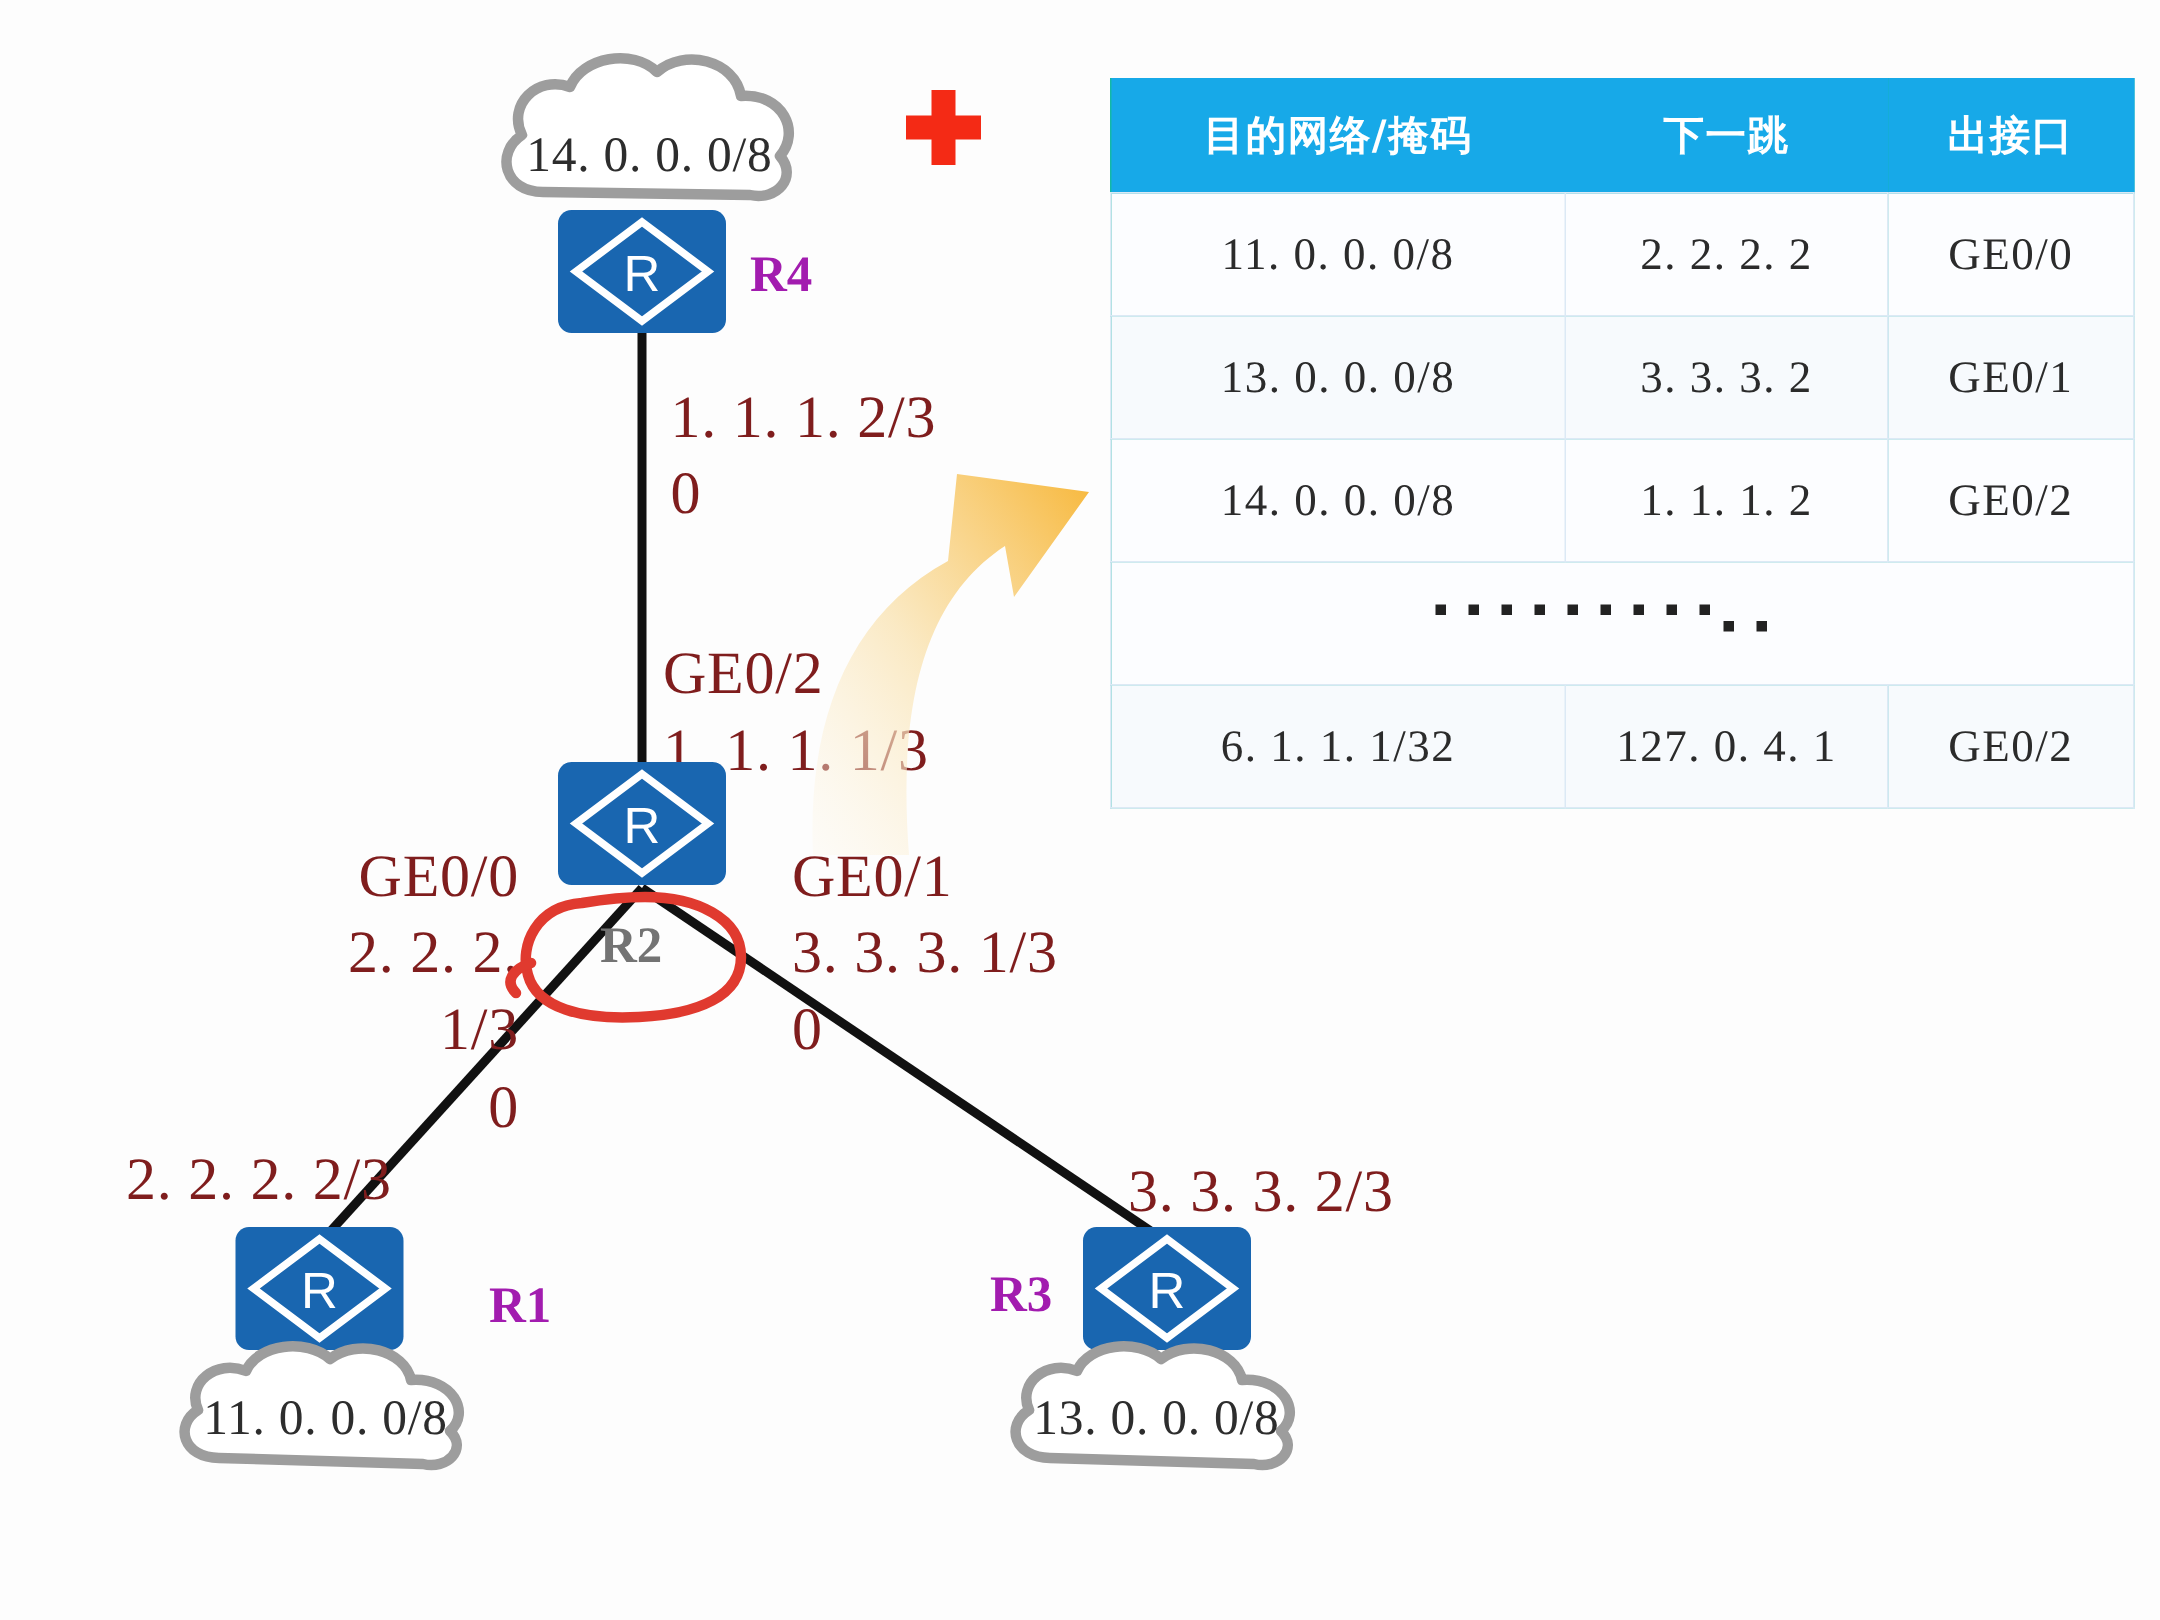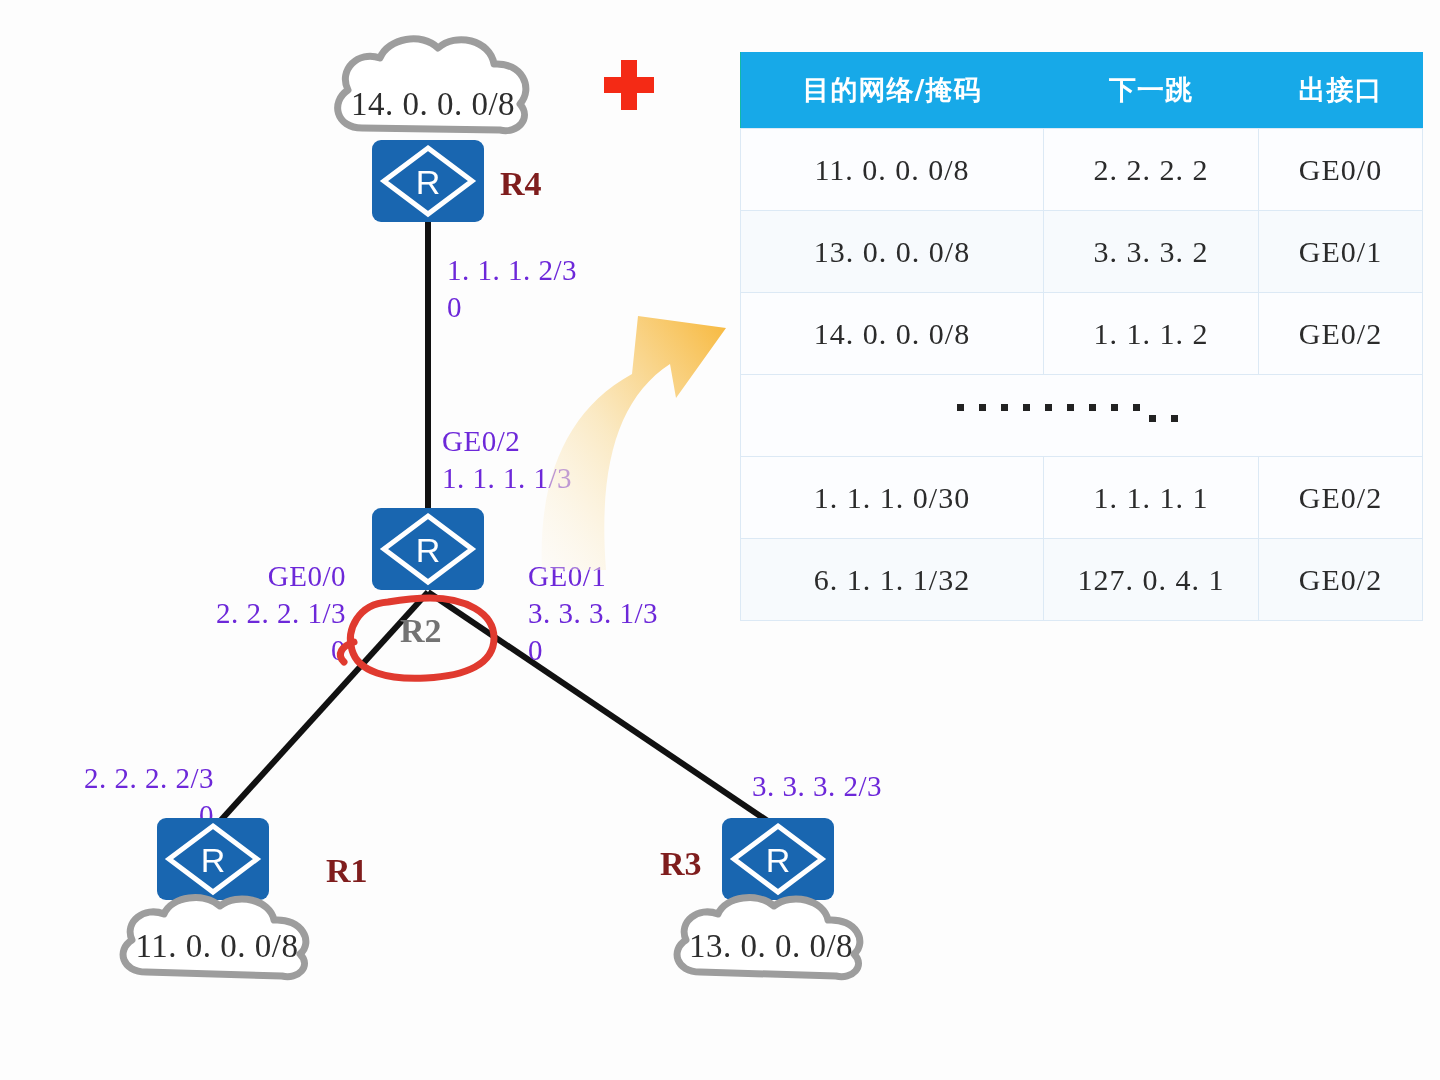--- a/index.html
+++ b/index.html
@@ -87,28 +87,28 @@
     position: absolute;
     background: #1966b0;
     border-radius: 9px;
   }
   .router svg { display: block; }
   .router-name {
     position: absolute;
     font-family: "Liberation Serif", serif;
     font-weight: bold;
     font-size: 34px;
+    color: #a21caf;
+  }
+
+  
+  .if-label {
+    position: absolute;
+    font-size: 40px;
     color: #7f1d1d;
-  }
-
-  
-  .if-label {
-    position: absolute;
-    font-size: 29px;
-    color: #6d28d9;
     line-height: 1.28;
     white-space: pre-line;
     letter-spacing: 0.5px;
   }
 
   
   #red-plus { position: absolute; }
 
   
   #annot-circle, #curved-arrow { position: absolute; pointer-events: none; }
@@ -281,25 +281,20 @@
             <i style="left:88px;top:4px;"></i>
             <i style="left:110px;top:4px;"></i>
             <i style="left:132px;top:4px;"></i>
             <i style="left:154px;top:4px;"></i>
             <i style="left:176px;top:4px;"></i>
             <i style="left:192px;top:15px;"></i>
             <i style="left:214px;top:15px;"></i>
           </span>
         </td>
       </tr>
-      <tr>
-        <td>1. 1. 1. 0/30</td>
-        <td>1. 1. 1. 1</td>
-        <td>GE0/2</td>
-      </tr>
       <tr class="alt">
         <td>6. 1. 1. 1/32</td>
         <td>127. 0. 4. 1</td>
         <td>GE0/2</td>
       </tr>
     </tbody>
   </table>
 
 </div>
 

